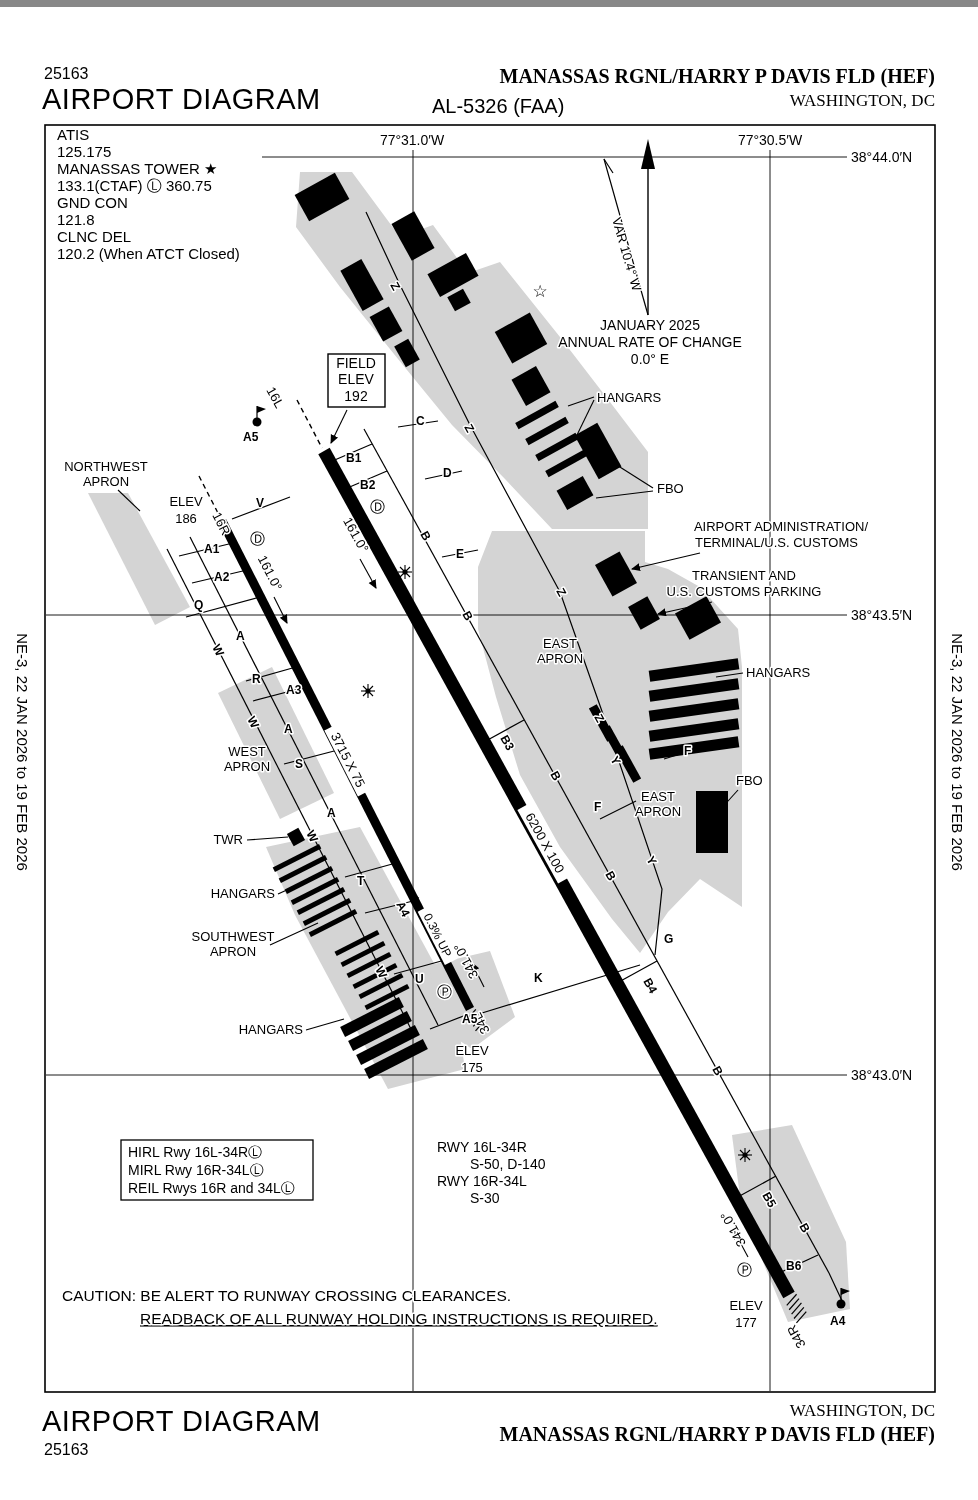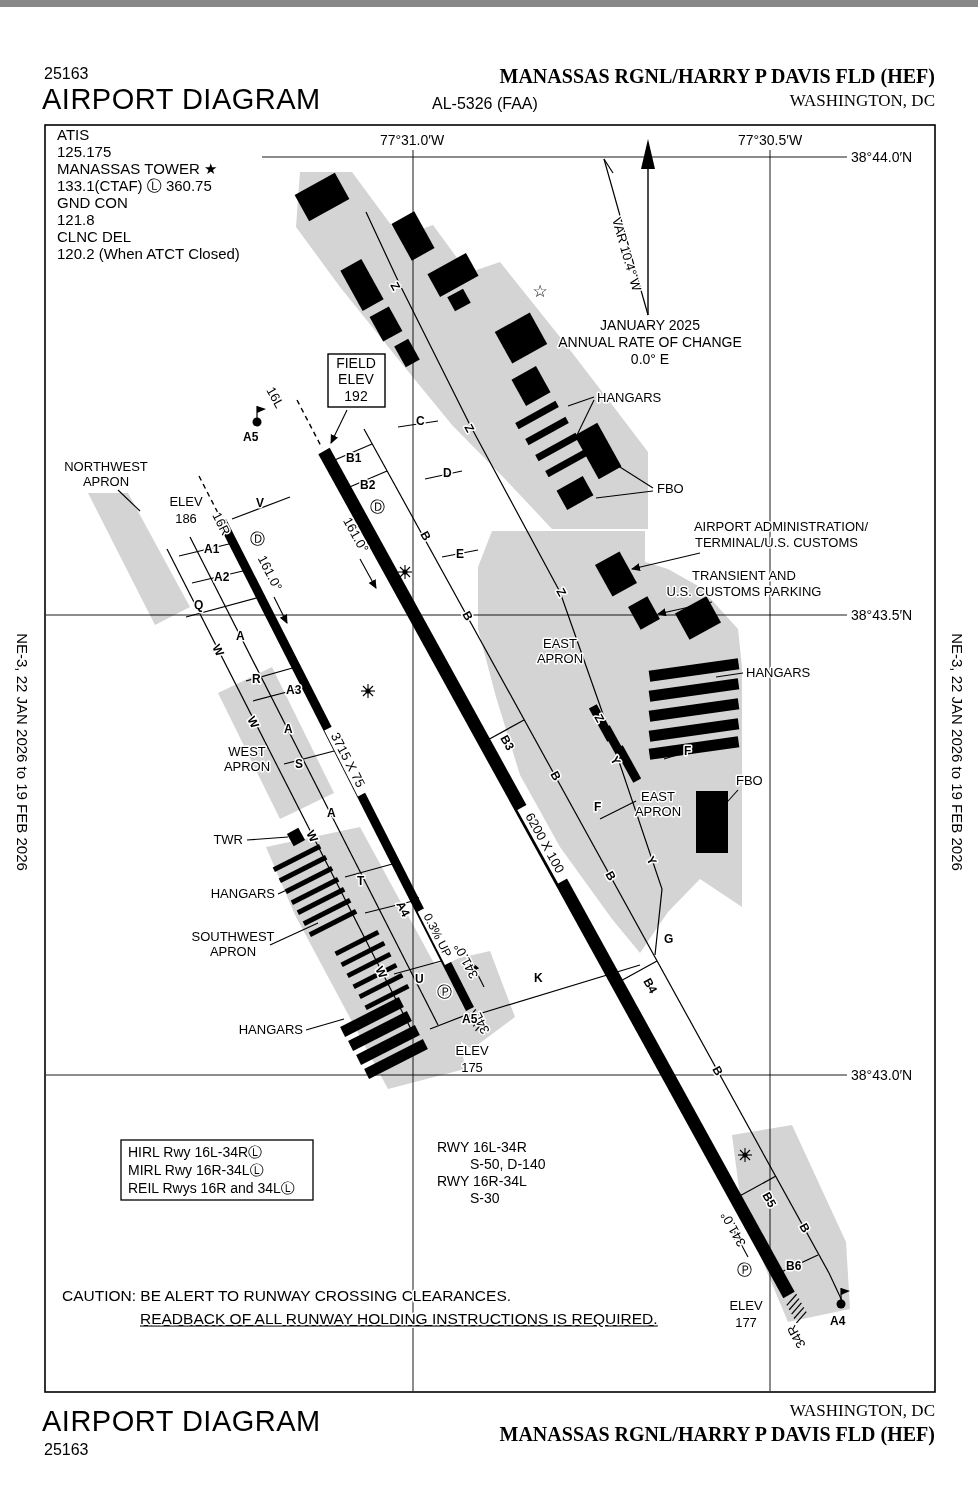--- a/index.html
+++ b/index.html
@@ -2,21 +2,21 @@
 <html><head>
 <meta charset="utf-8">
 <style>
   html,body{margin:0;padding:0;background:#888;}
   .page{position:relative;width:978px;height:1500px;background:#fff;color:#000;
         font-family:"Liberation Sans","DejaVu Sans",sans-serif;overflow:hidden;margin:7px auto;}
   .abs{position:absolute;}
   .serif{font-family:"Liberation Serif","DejaVu Serif",serif;text-align:center;}
   #hdr-num{left:44px;top:58px;font-size:16px;}
   #hdr-title{left:42px;top:76px;font-size:29px;letter-spacing:.5px;}
-  #hdr-al{left:432px;top:88px;font-size:16px;}
+  #hdr-al{left:432px;top:88px;font-size:20px;}
   #hdr-name{right:43px;top:58px;font-size:20px;font-weight:bold;}
   #hdr-city{right:43px;top:84px;font-size:17px;}
   #ftr-title{left:42px;top:1398px;font-size:29px;letter-spacing:.5px;}
   #ftr-num{left:44px;top:1434px;font-size:16px;}
   #ftr-city{right:43px;top:1394px;font-size:17px;}
   #ftr-name{right:43px;top:1416px;font-size:20px;font-weight:bold;}
   .margin-note{font-size:15px;white-space:nowrap;}
   #margin-left{left:22px;top:745px;transform:translate(-50%,-50%) rotate(90deg);}
   #margin-right{left:957px;top:745px;transform:translate(-50%,-50%) rotate(90deg);}
   svg text{font-family:"Liberation Sans","DejaVu Sans",sans-serif;fill:#000;}

